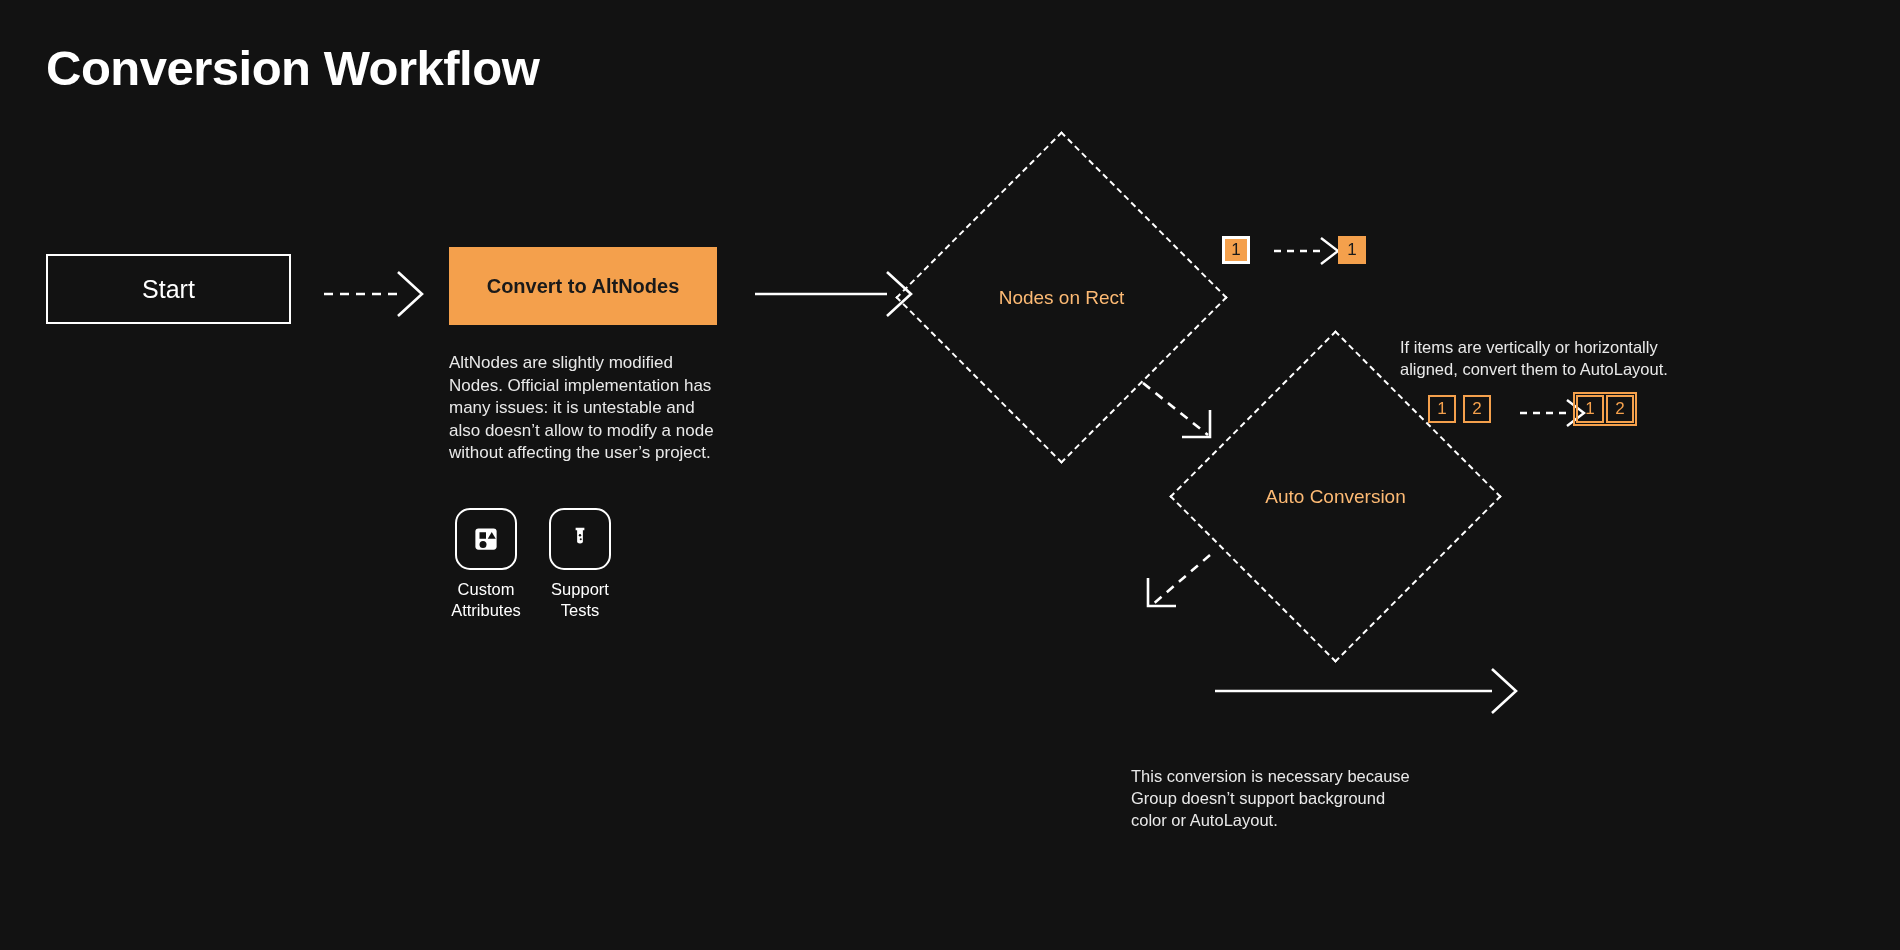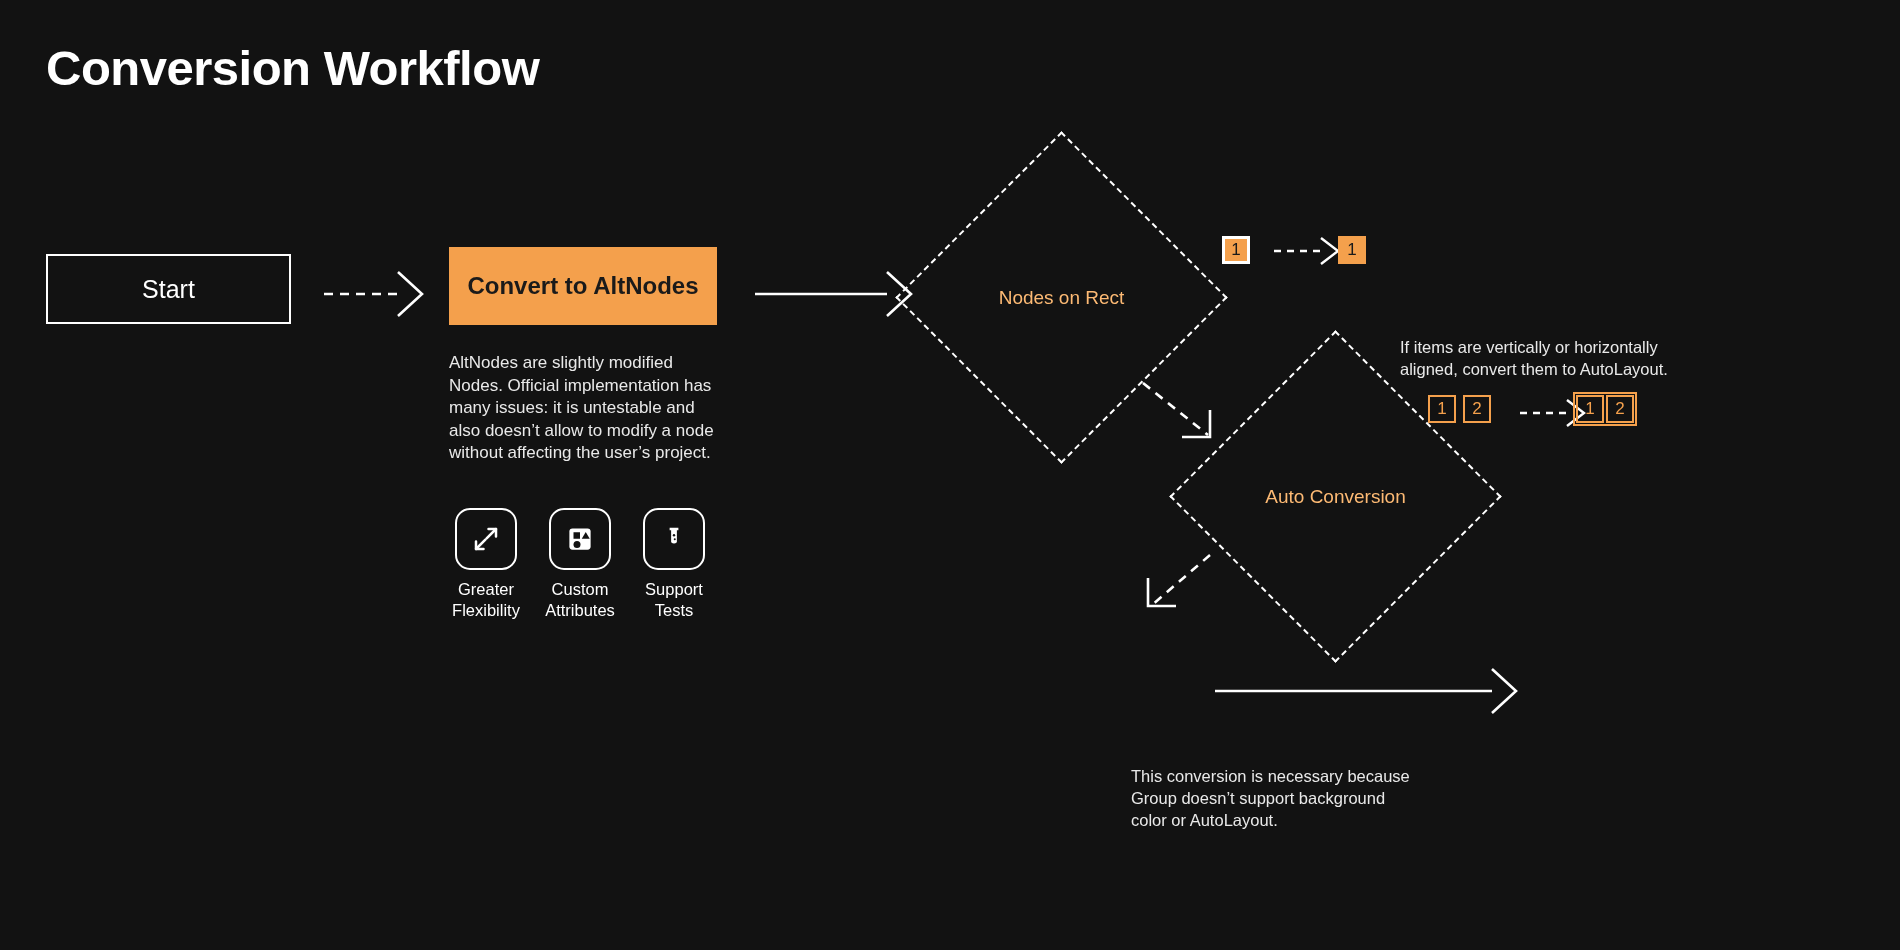--- a/index.html
+++ b/index.html
@@ -28,21 +28,21 @@
     font-size:25px;color:#ffffff;
     box-sizing:border-box;
   }
   .node-box.start{left:46px;top:254px;width:245px;height:70px;}
   .node-box.end{left:1559px;top:645px;width:242px;height:92px;}
 
   .node-accent{
     position:absolute;left:449px;top:247px;width:268px;height:78px;
     background:#F4A04C;
     display:flex;align-items:center;justify-content:center;
-    font-size:24px;font-weight:bold;color:#1a1a1a;
+    font-size:20px;font-weight:bold;color:#1a1a1a;
     box-sizing:border-box;
   }
 
   
   .diamond-wrap{position:absolute;}
   .diamond-shape{
     position:absolute;inset:0;
     border:2px dashed #ffffff;
     transform:rotate(45deg);
     box-sizing:border-box;
@@ -161,32 +161,20 @@
     <span>Start</span>
   </div>
 
   <div class="node-accent">
     <span>Convert to AltNodes</span>
   </div>
 
   <div class="desc">AltNodes are slightly modified Nodes. Official implementation has many issues: it is untestable and also doesn’t allow to modify a node without affecting the user’s project.</div>
 
   <div class="features">
-    <div class="feature">
-      <div class="feature-icon">
-        <svg width="30" height="30" viewBox="0 0 24 24" fill="none" stroke="#ffffff" stroke-width="2" stroke-linecap="round" stroke-linejoin="round">
-          <polyline points="14,4 20,4 20,10"></polyline>
-          <line x1="20" y1="4" x2="12.5" y2="11.5"></line>
-          <polyline points="10,20 4,20 4,14"></polyline>
-          <line x1="4" y1="20" x2="11.5" y2="12.5"></line>
-        </svg>
-      </div>
-      <div class="feature-label">Greater
-Flexibility</div>
-    </div>
 
     <div class="feature">
       <div class="feature-icon">
         <svg width="30" height="30" viewBox="0 0 24 24">
           <rect x="3.5" y="3.5" width="17" height="17" rx="2.5" fill="#ffffff"></rect>
           <rect x="6.8" y="6.6" width="5.2" height="5.2" fill="#121212"></rect>
           <polygon points="16.6,6.4 19.8,11.8 13.4,11.8" fill="#121212"></polygon>
           <circle cx="9.6" cy="16.4" r="2.8" fill="#121212"></circle>
         </svg>
       </div>

